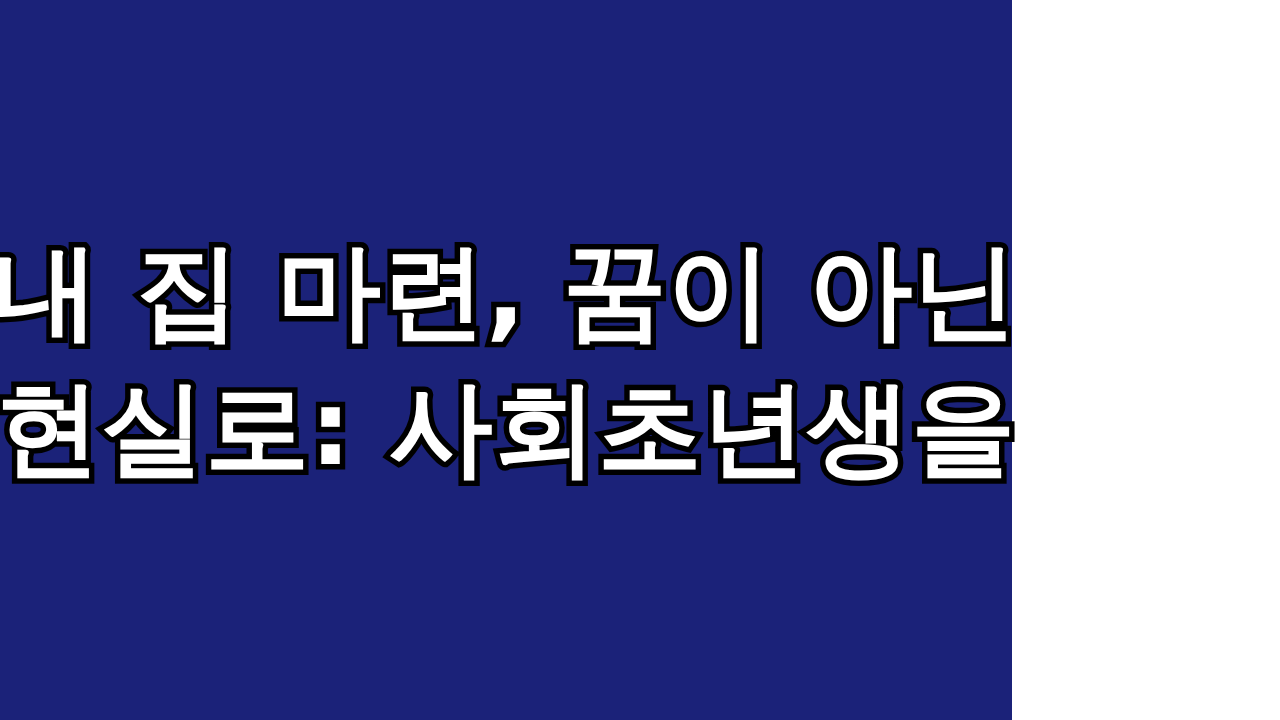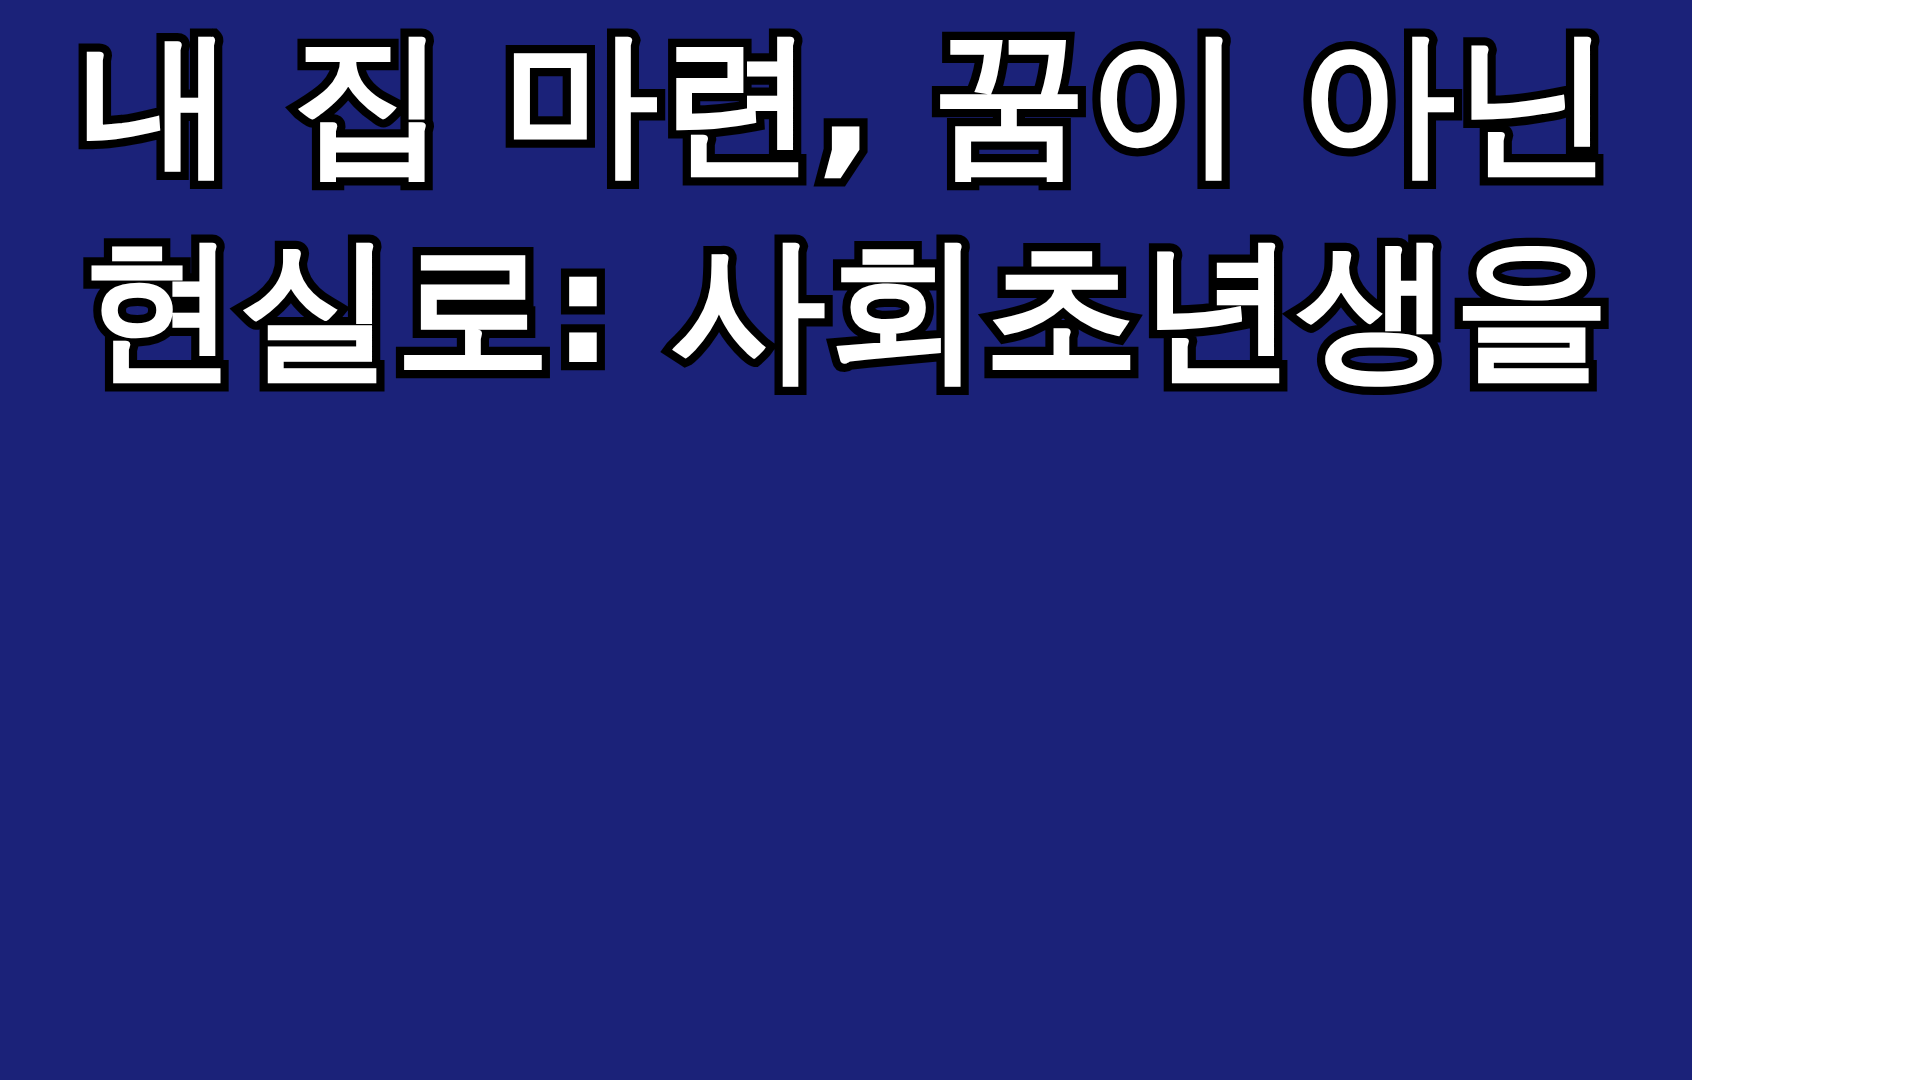--- a/index.html
+++ b/index.html
@@ -7,25 +7,25 @@
     padding: 0;
   }
   body {
     width: 1280px;
     height: 720px;
     overflow: hidden;
     font-family: "Liberation Sans", "DejaVu Sans", sans-serif;
   }
   #banner {
     position: relative;
-    width: 1128px;
+    width: 1012px;
     height: 720px;
     background: #1b2279;
     display: flex;
-    align-items: flex-start;
+    align-items: center;
     justify-content: center;
     box-sizing: border-box;
   }
   #title-block {
     width: 1280px;
     text-align: center;
     padding: 0 40px;
     box-sizing: border-box;
   }
   .title-line {

